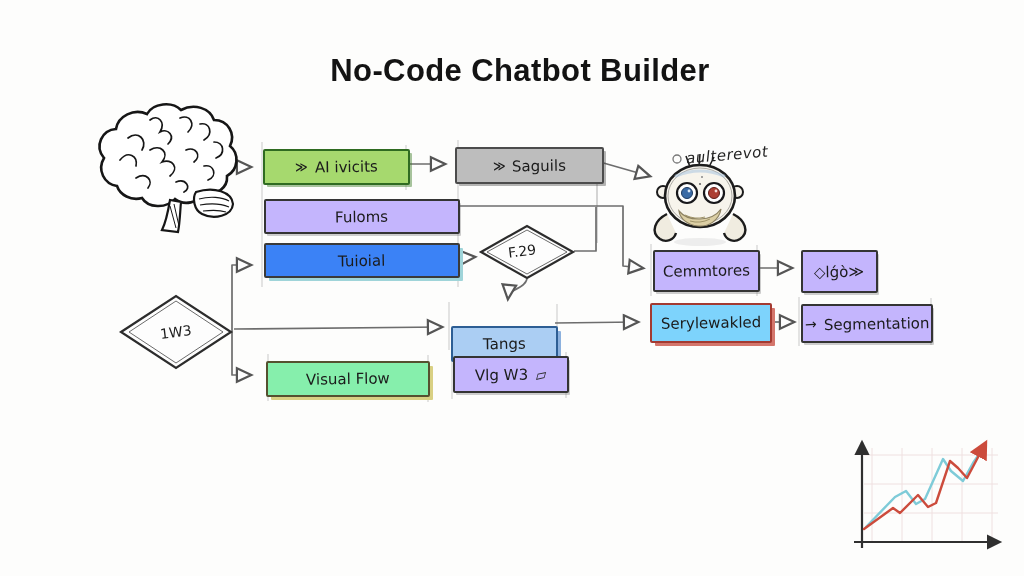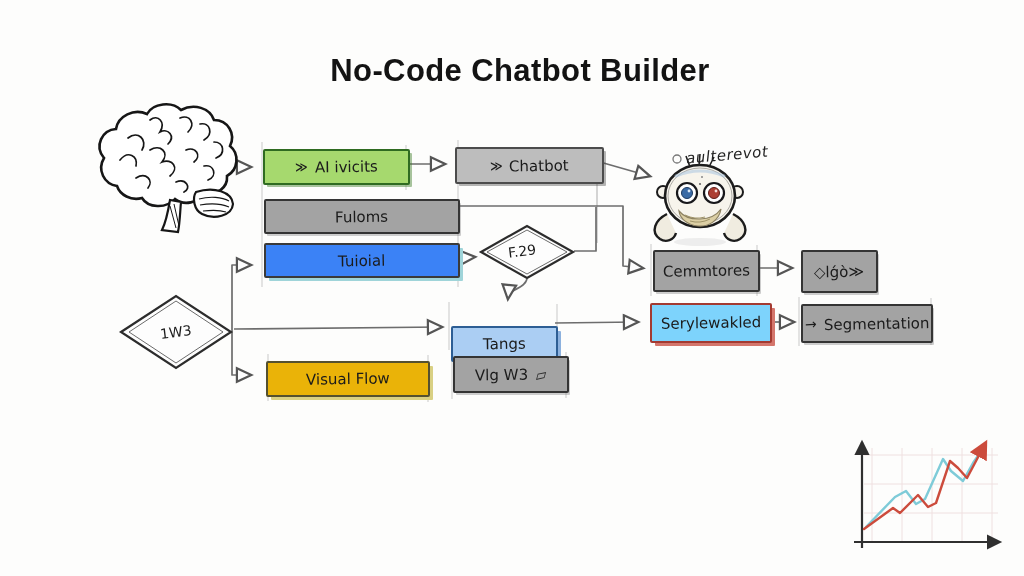--- a/index.html
+++ b/index.html
@@ -3,28 +3,28 @@
 <meta charset="utf-8">
 <style>
   html,body{margin:0;padding:0;background:#e8e8e8}
   .canvas{position:relative;width:1024px;height:576px;background:#fdfdfc;overflow:hidden;
           font-family:"DejaVu Sans",sans-serif}
   svg.layer{position:absolute;left:0;top:0;z-index:1}
   .title{position:absolute;top:32px;left:0;width:100%;box-sizing:border-box;padding-left:16px;
          text-align:center;font-family:"Liberation Sans",sans-serif;font-weight:700;
          font-size:31px;letter-spacing:.4px;color:#131313;z-index:3}
   .box{position:absolute;z-index:2;display:flex;align-items:center;justify-content:center;gap:7px;
-       border:2px solid #343434;background:#a3a3a3;color:#1b1b1b;font-size:15px;border-radius:2px;
+       border:2px solid #343434;background:#c4b5fd;color:#1b1b1b;font-size:15px;border-radius:2px;
        box-shadow:2px 3px 0 -1px rgba(95,95,95,.3)}
   .box .lbl{transform:rotate(-1deg);white-space:nowrap}
   .chev{font-size:12px;font-weight:700;transform:rotate(-2deg)}
   .green{background:#a6d96e;border-color:#2f6b21;box-shadow:3px 3px 0 -1px rgba(62,125,40,.45)}
   .gray{background:#bdbdbd;border-color:#4c4c4c;box-shadow:3px 3px 0 -1px rgba(70,70,70,.4)}
   .teal{background:#3b82f6;border-color:#3a3a3a;box-shadow:4px 4px 0 -1px #9fd4d9}
-  .yellow{background:#eab308;border-color:#55512f;box-shadow:4px 4px 0 -1px #d9d083}
+  .yellow{background:#86efac;border-color:#55512f;box-shadow:4px 4px 0 -1px #d9d083}
   .blue{background:#abcef3;border-color:#2d5e94;box-shadow:4px 4px 0 -1px #8cb1de}
   .red{background:#7dd3fc;border-color:#a33a31;box-shadow:4px 4px 0 -1px #d4766c}
   .dlabel{position:absolute;z-index:3;font-size:14px;color:#1b1b1b;transform:rotate(-7deg);white-space:nowrap}
   .caption{position:absolute;left:686px;top:146px;z-index:3;font-size:15px;font-style:italic;
            color:#222;transform:rotate(-5deg);letter-spacing:.5px}
   .tag-icon{display:inline-block;transform:rotate(-12deg);font-size:15px;color:#2a2a2a}
   .seg-arrow{font-size:14px;transform:rotate(-3deg)}
 </style>
 </head>
 <body>
@@ -157,21 +157,21 @@
 
 <h1 class="title">No-Code Chatbot Builder</h1>
 
 <div class="box green" style="left:263px;top:149px;width:143px;height:32px">
   <span class="chev">≫</span>
   <span class="lbl">AI ivicits</span>
 </div>
 
 <div class="box gray" style="left:455px;top:147px;width:145px;height:33px">
   <span class="chev">≫</span>
-  <span class="lbl">Chatbot</span>
+  <span class="lbl">Saguils</span>
 </div>
 
 <div class="box" style="left:264px;top:199px;width:192px;height:31px">
   <span class="lbl">Fuloms</span>
 </div>
 
 <div class="box teal" style="left:264px;top:243px;width:192px;height:31px">
   <span class="lbl">Tuioial</span>
 </div>
 

